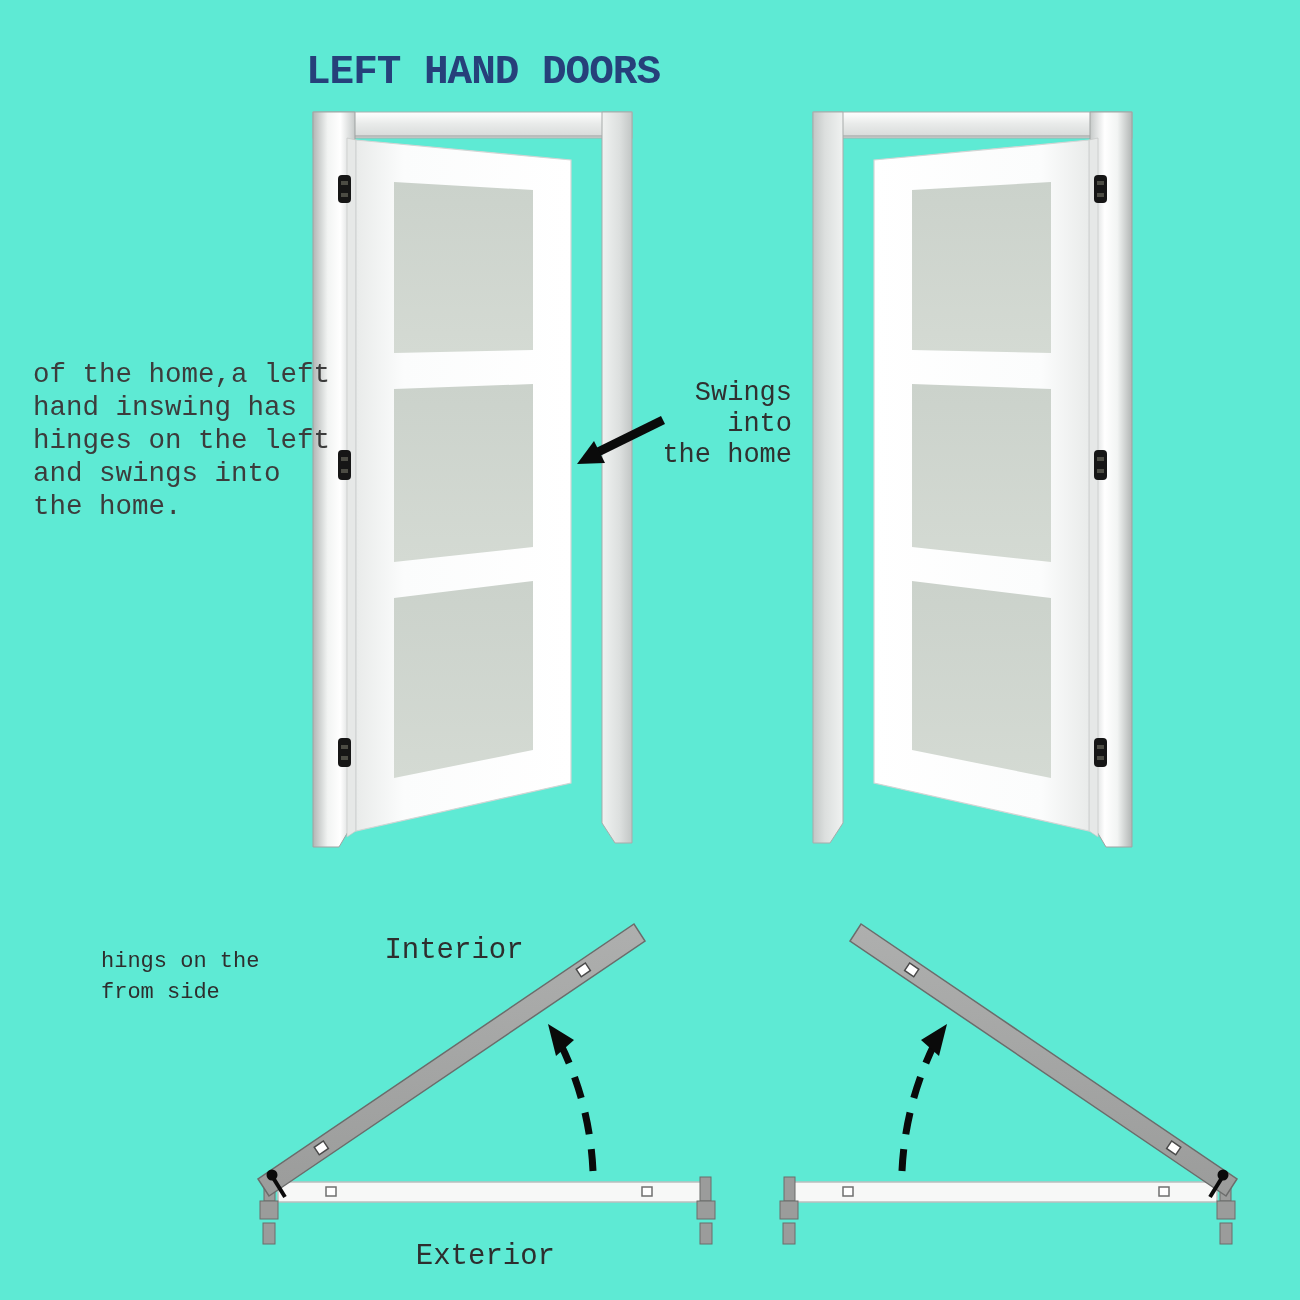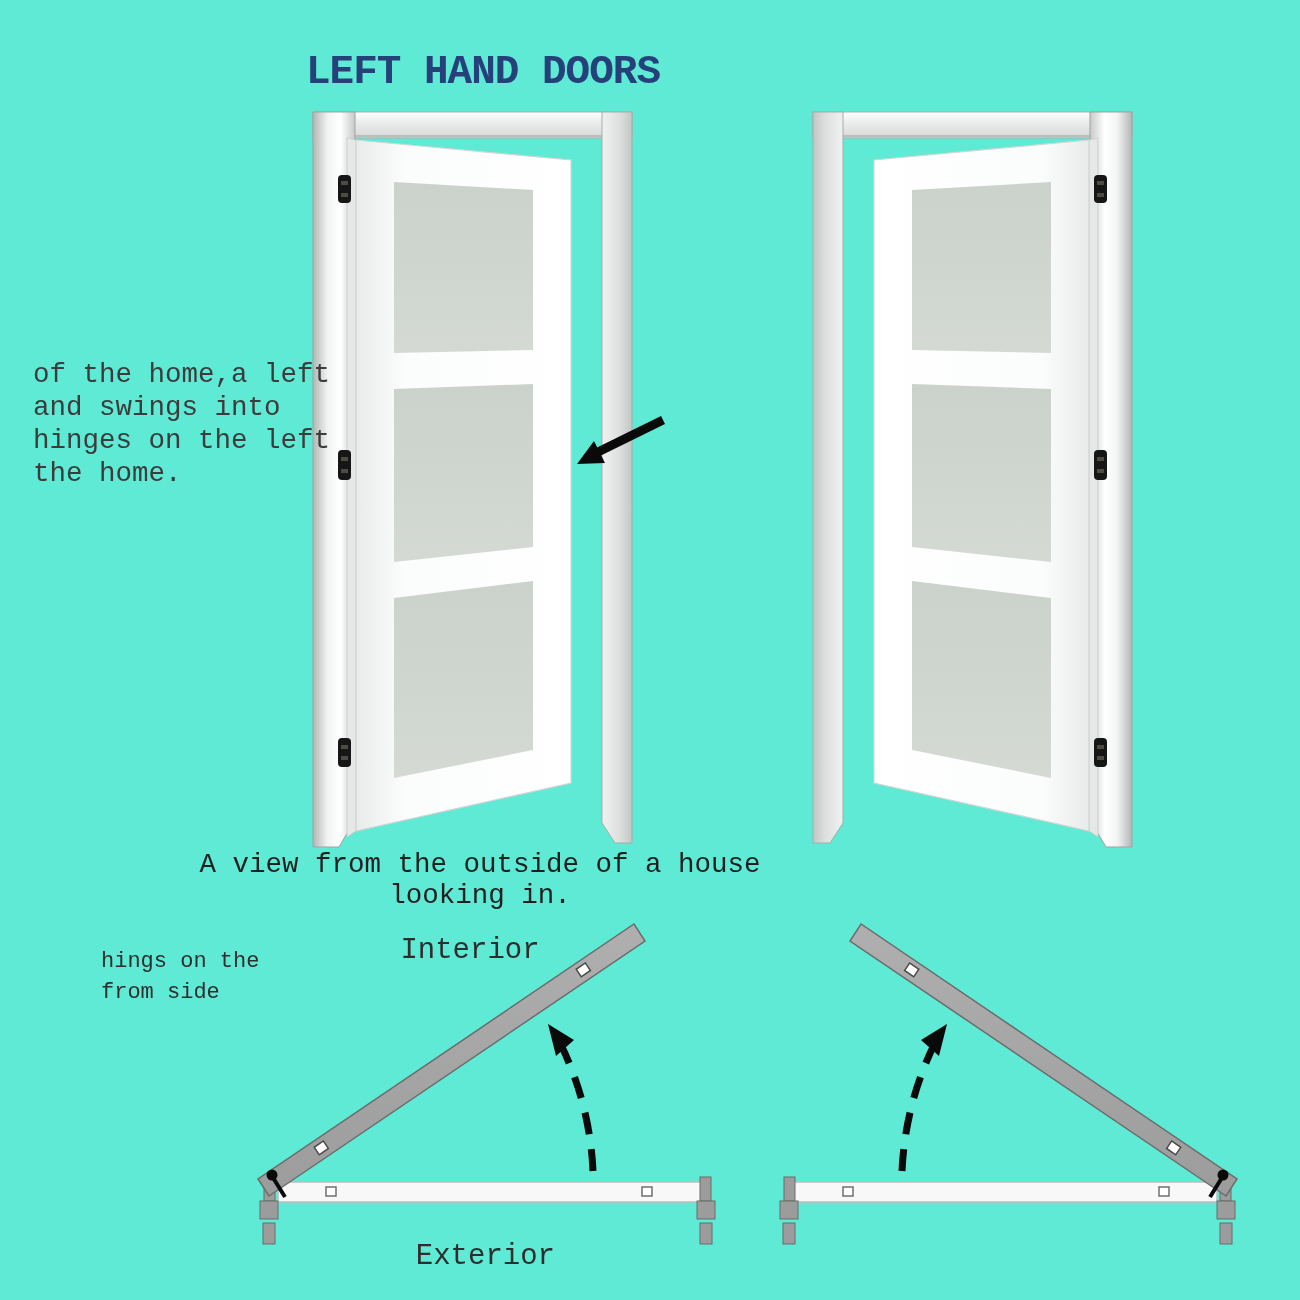--- a/index.html
+++ b/index.html
@@ -9,21 +9,21 @@
   .title{position:absolute;font-weight:700;font-size:41px;letter-spacing:-1px;
          color:#26407a;text-align:center;white-space:nowrap;}
   .title-left{left:296px;top:49px;width:374px;}
   .title-right{left:793px;top:49px;width:384px;}
   .note{position:absolute;left:33px;top:358px;font-size:27.5px;line-height:33px;color:#3c3c3c;}
   .swing-ann{position:absolute;left:634px;top:378px;width:158px;font-size:27px;line-height:31px;
              text-align:right;color:#303030;}
   .caption{position:absolute;left:180px;top:849px;width:600px;text-align:center;
            font-size:27.5px;color:#1f1f1f;}
   .hinge-note{position:absolute;left:101px;top:946px;font-size:22px;line-height:31px;color:#2e2e2e;}
-  .interior-label{position:absolute;left:370px;top:934px;width:200px;text-align:center;
+  .interior-label{position:absolute;left:354px;top:934px;width:200px;text-align:center;
                   font-size:29px;color:#2e2e2e;}
   .exterior-label{position:absolute;left:355px;top:1240px;width:200px;text-align:right;
                   font-size:29px;color:#2e2e2e;}
 </style>
 </head>
 <body>
 
 <div class="canvas">
 
   <svg class="layer" width="1300" height="1300" viewBox="0 0 1300 1300">
@@ -130,27 +130,31 @@
 
     <g>
       <use href="#swing-diagram" transform="translate(1495,0) scale(-1,1)"></use>
     </g>
   </svg>
 
   <div class="title title-left">LEFT HAND DOORS</div>
 
   <div class="note">
     <div>of the home,a left</div>
+    <div>hand inswing has</div>
+    <div>hinges on the left</div>
     <div>and swings into</div>
-    <div>hinges on the left</div>
     <div>the home.</div>
   </div>
 
+  <div class="swing-ann">
+    <div>Swings into</div>
+    <div>the home</div>
+  </div>
 
-  <div class="caption">A view from the outside of a house looking in.</div>
 
   <div class="hinge-note">
     <div>hings on the</div>
     <div>from side</div>
   </div>
   <div class="interior-label">Interior</div>
   <div class="exterior-label">Exterior</div>
 
 </div>
 

